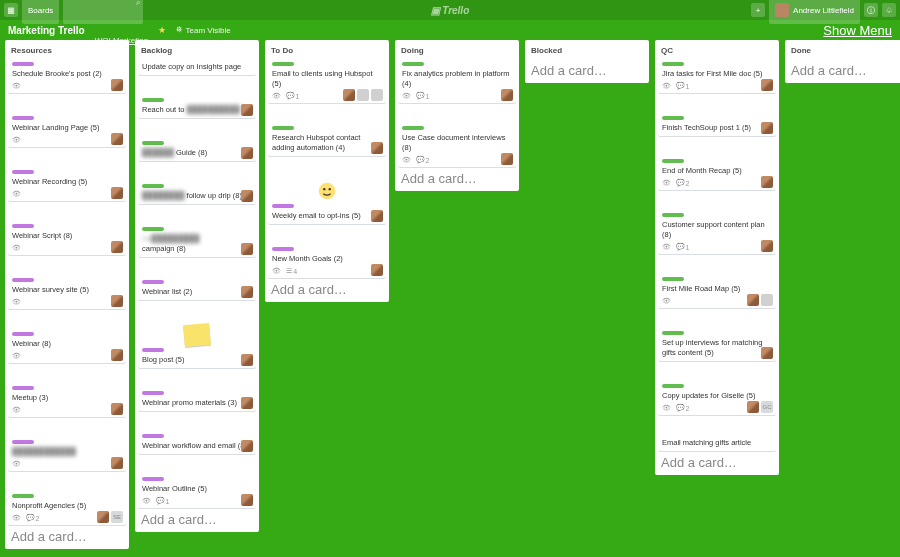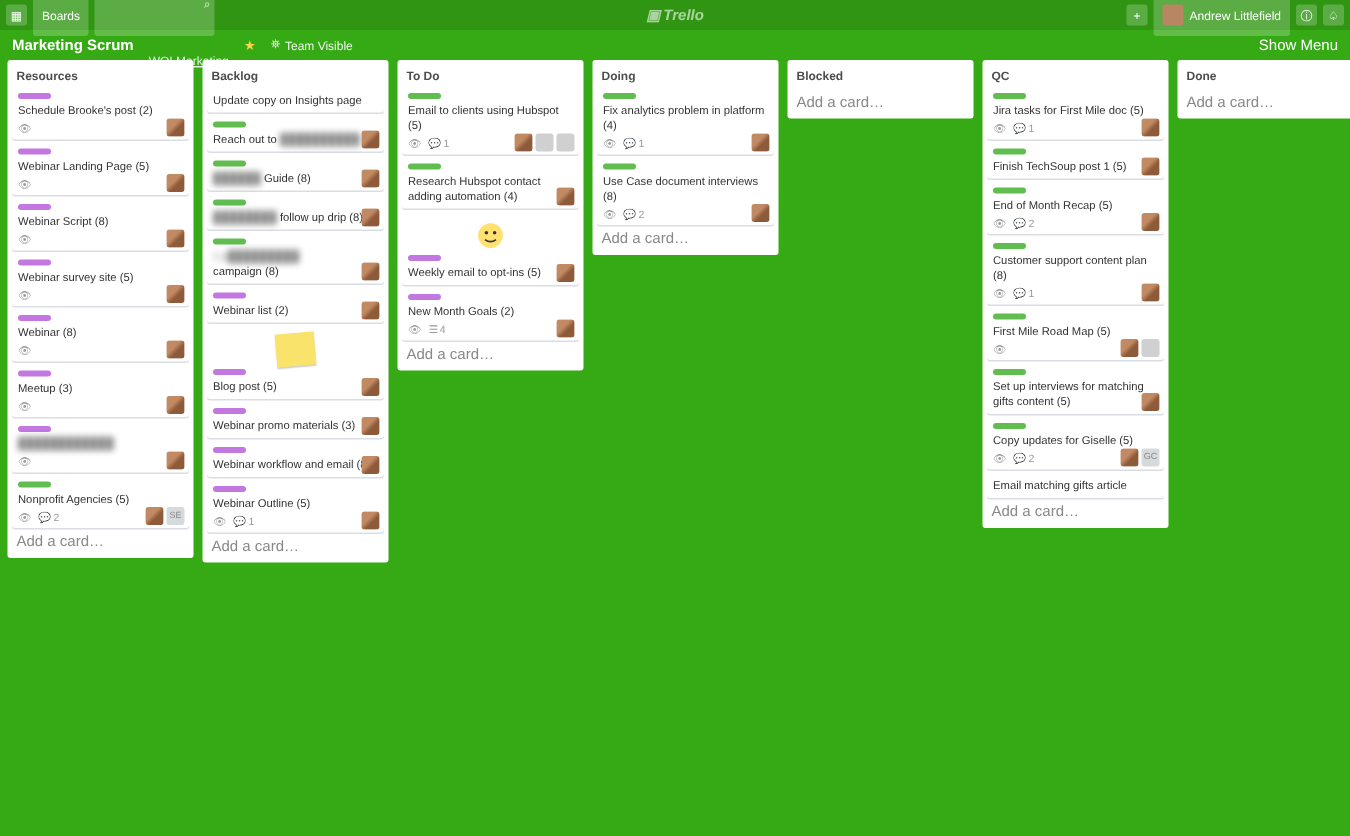--- a/index.html
+++ b/index.html
@@ -16,39 +16,39 @@
 .logo { position: absolute; left: 50%; transform: translateX(-50%); color: #dff0db; font-size: 10px; font-style: italic; font-weight: bold; font-family: "Brush Script MT", cursive, Arial; display: flex; align-items: center; gap: 2px; opacity: .7;}
 .tb-right { margin-left: auto; display: flex; align-items: center; gap: 4px; }
 .avatar-sm { width: 14px; height: 14px; border-radius: 2px; background: #b98663; }
 
 
 .boardhead { height: 20px; display: flex; align-items: center; padding: 0 8px; gap: 10px; color: #fff; }
 .boardhead .title { font-weight: bold; font-size: 10px; }
 .boardhead .sub { font-size: 8px; opacity: .85; text-decoration: underline; margin-top: 20px; }
 .boardhead .vis { font-size: 8px; opacity: .9; display: flex; align-items: center; gap: 3px; }
 .boardhead .star { color: #ffd24c; font-size: 9px; }
-.boardhead .menu { margin-left: auto; font-size: 10px; cursor: pointer; }
+.boardhead .menu { margin-left: auto; font-size: 13px; text-decoration: underline; cursor: pointer; }
 
 
 .board { display: flex; gap: 6px; padding: 0 5px; align-items: flex-start; height: calc(557px - 40px); overflow: hidden; }
 .list { width: 124px; background: #ffffff; border-radius: 2px; padding: 4px 3px; flex: 0 0 auto; display: flex; flex-direction: column; }
 .list-head { font-size: 8px; font-weight: bold; padding: 2px 3px 4px; color: #4d4d4d; }
-.cards { display: flex; flex-direction: column; gap: 3px; }
+.cards { display: flex; flex-direction: column; gap: 20px; }
 .card { background: #fff; border-radius: 2px; padding: 3px 4px 3px 4px; box-shadow: 0 1px 0 rgba(9,30,66,.15); position: relative; cursor: pointer; }
 .label { width: 22px; height: 4px; border-radius: 2px; margin-bottom: 3px; }
 .label.purple { background: #c377e0; }
 .label.green  { background: #61bd4f; }
 .card .t { font-size: 7.5px; line-height: 10px; color: #333; word-wrap: break-word; }
 .meta { display: flex; align-items: center; gap: 5px; margin-top: 3px; color: #999; font-size: 7px; }
 .meta .m { display: flex; align-items: center; gap: 1px; }
 .badges { position: absolute; right: 3px; bottom: 2px; display: flex; gap: 2px; }
 .av { width: 12px; height: 12px; border-radius: 2px; background: #b07048; background-image: linear-gradient(135deg,#c28a63 40%,#8d5a3a 60%); }
 .av.txt { background: #d6dadc; color: #888; font-size: 6px; display: flex; align-items: center; justify-content: center; }
 .av.blur { background:#d0d0d0; }
-.add-card { font-size: 10px; color: #888; padding: 4px 3px 1px; cursor: pointer; }
+.add-card { font-size: 13px; color: #888; padding: 4px 3px 1px; cursor: pointer; }
 .sticker { width: 26px; height: 22px; margin: 1px auto 2px; display:block;}
 .blur { color: transparent; text-shadow: 0 0 4px rgba(0,0,0,.45); }
 svg { display:block; }
 </style>
 </head>
 <body>
 
 <div class="topbar">
   <div class="tb-left">
     <div class="tb-btn tb-ico">▦</div>
@@ -66,21 +66,21 @@
     <div class="tb-btn">
       <span class="avatar-sm" style="margin-right:4px"></span>
       <span>Andrew Littlefield</span>
     </div>
     <div class="tb-btn tb-ico">ⓘ</div>
     <div class="tb-btn tb-ico">♤</div>
   </div>
 </div>
 
 <div class="boardhead">
-  <span class="title">Marketing Scrum</span>
+  <span class="title">Marketing Trello</span>
   <span class="sub">WOI Marketing</span>
   <span class="star">★</span>
   <span class="vis">
     <span>⛯</span>
     <span>Team Visible</span>
   </span>
   <span class="menu">Show Menu</span>
 </div>
 
 <div class="board" id="board">
@@ -106,20 +106,32 @@
             <span class="m">
               <span>👁</span>
             </span>
           </div>
           <div class="badges">
             <div class="av"></div>
           </div>
         </div>
         <div class="card">
           <div class="label purple"></div>
+          <div class="t">Webinar Recording (5)</div>
+          <div class="meta">
+            <span class="m">
+              <span>👁</span>
+            </span>
+          </div>
+          <div class="badges">
+            <div class="av"></div>
+          </div>
+        </div>
+        <div class="card">
+          <div class="label purple"></div>
           <div class="t">Webinar Script (8)</div>
           <div class="meta">
             <span class="m">
               <span>👁</span>
             </span>
           </div>
           <div class="badges">
             <div class="av"></div>
           </div>
         </div>

